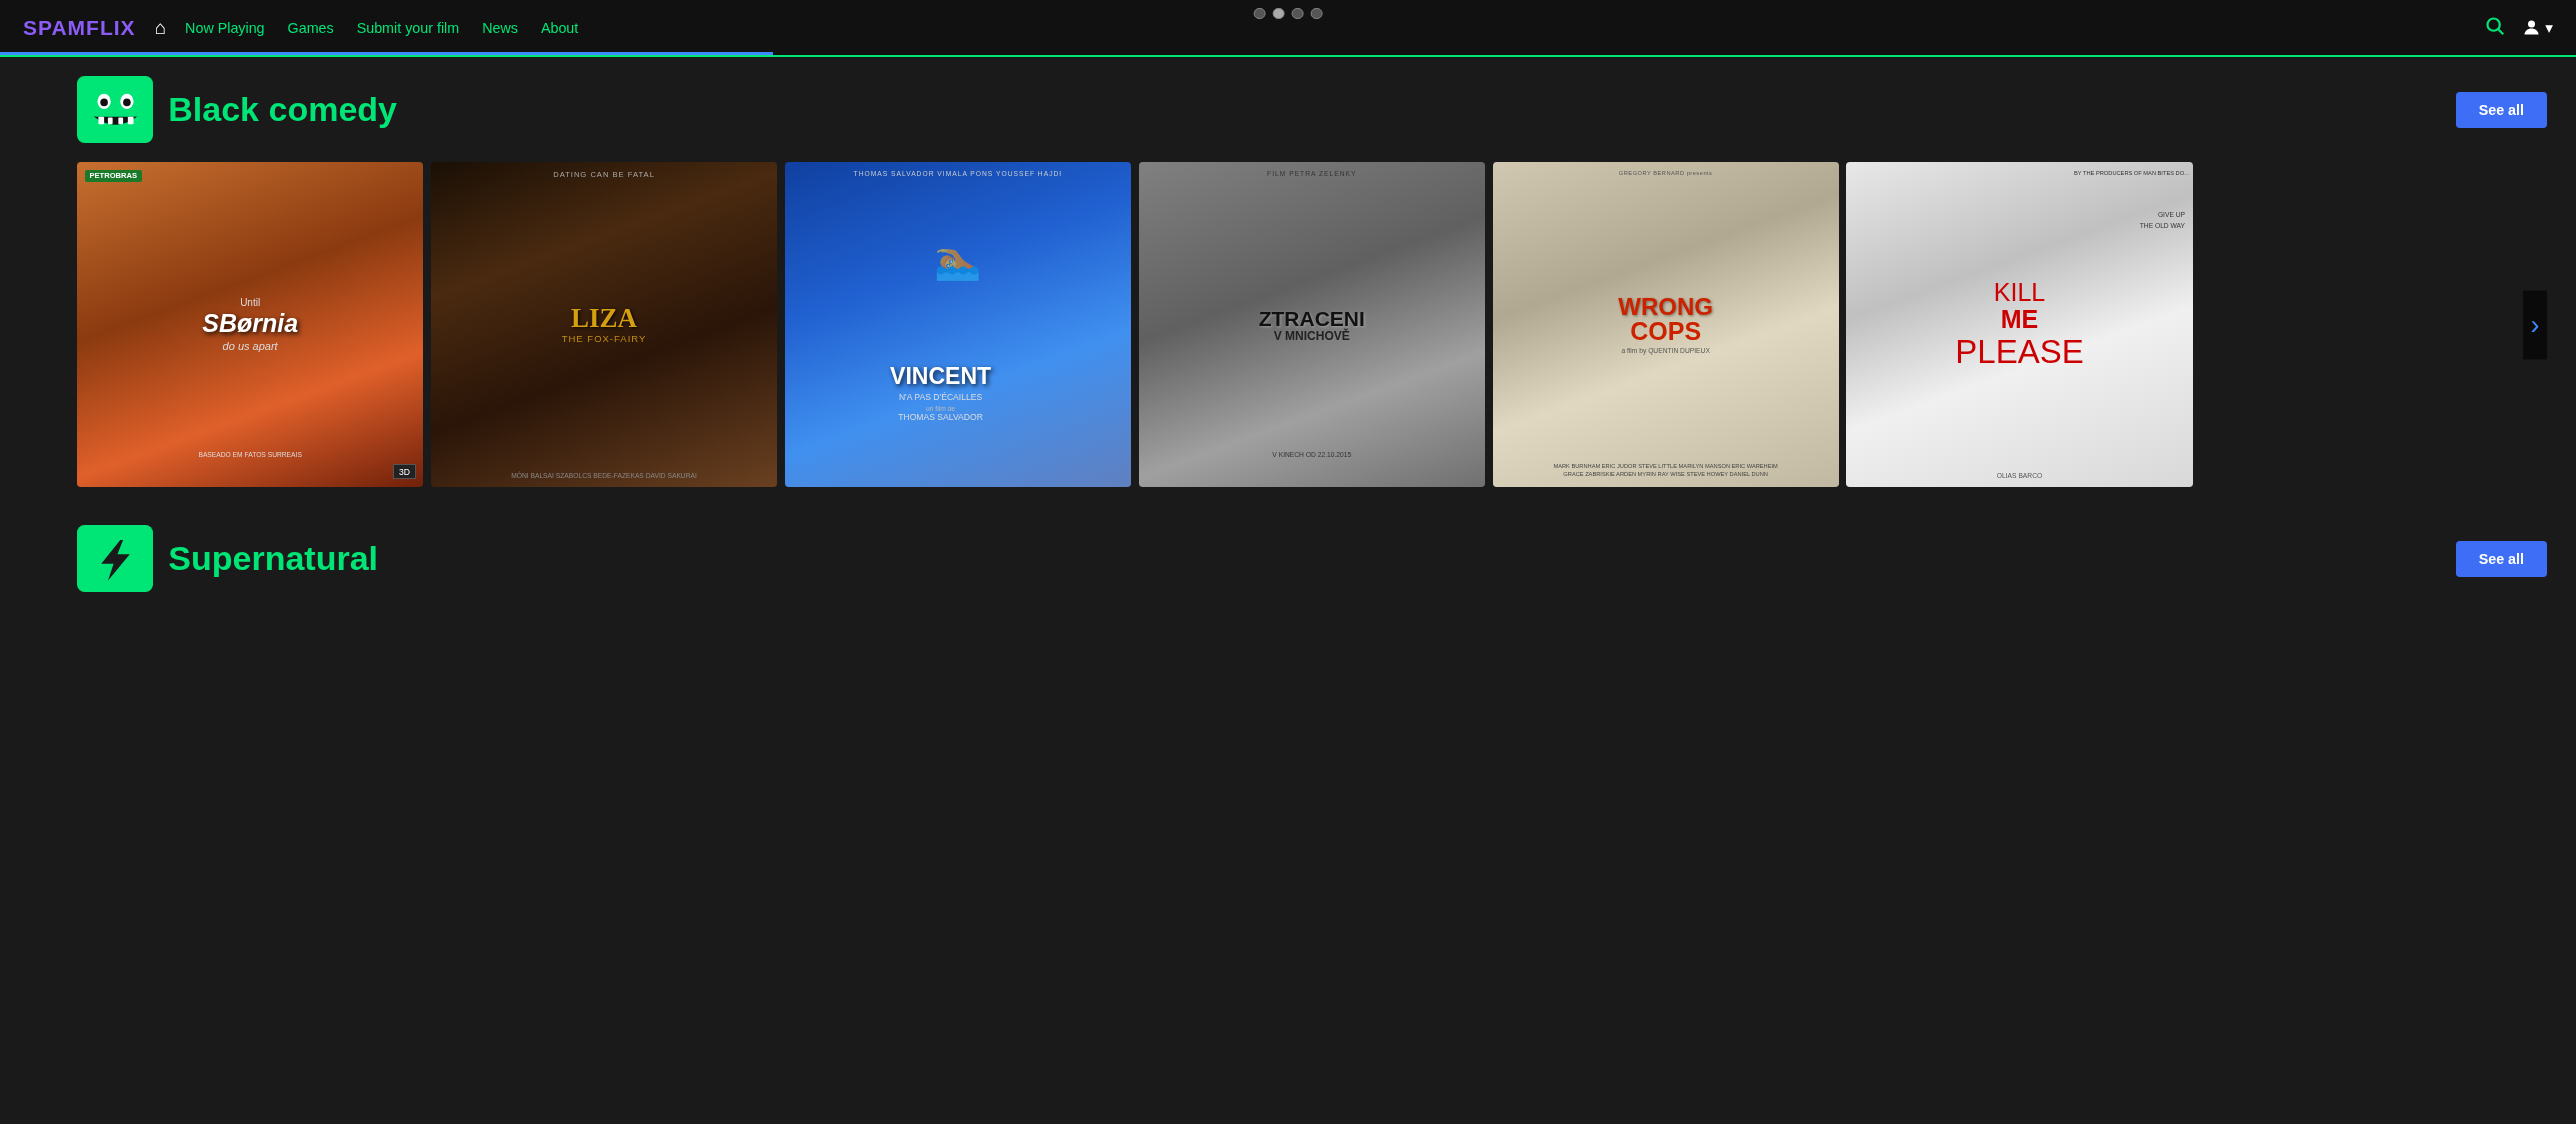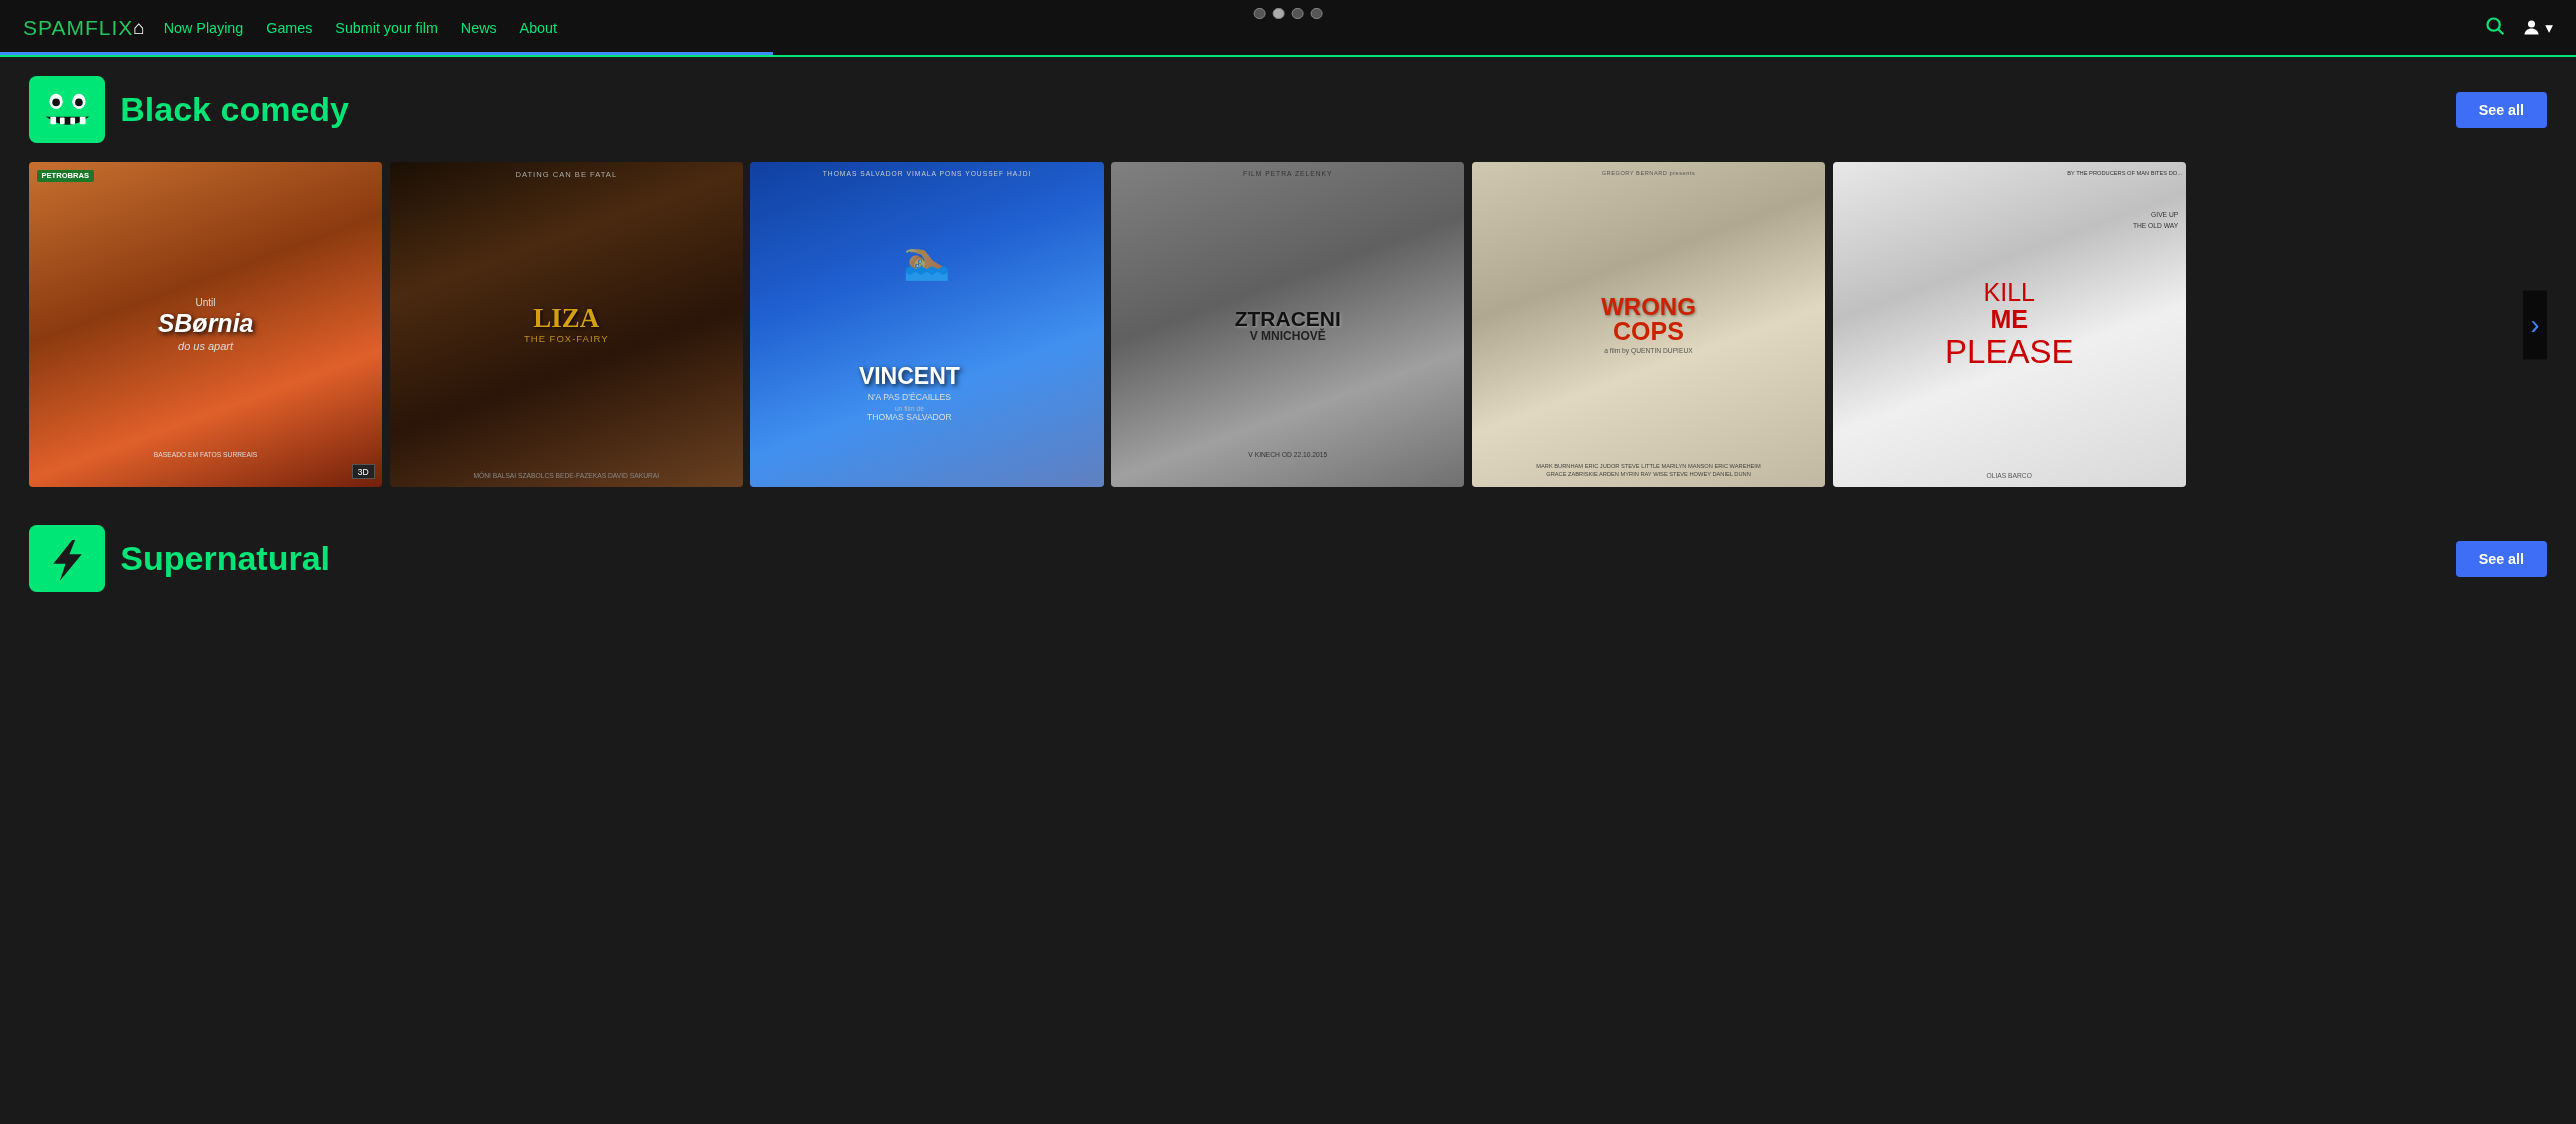--- a/index.html
+++ b/index.html
@@ -14,24 +14,25 @@
     .navbar {
       background-color: #111;
       display: flex;
       align-items: center;
       padding: 0 23px;
       height: 57px;
       border-bottom: 2.9px solid #00e676;
       position: relative;
     }
     .navbar-brand {
-      color: #22c55e;
+      color: #8b5cf6;
       font-size: 21px;
-      font-weight: 400;
+      font-weight: 700;
       letter-spacing: 1px;
+      margin-right: 19px;
       cursor: pointer;
     }
     .nav-home-icon {
       color: #fff;
       font-size: 19px;
       margin-right: 19px;
       cursor: pointer;
     }
     .nav-link {
       color: #00e676;
@@ -85,20 +86,21 @@
       height: 11.5px;
       border-radius: 50%;
       background: #555;
       border: 1.9px solid #888;
     }
     .nav-dot.active { background: #aaa; }
 
     
     .main-content {
       padding: 19px 29px;
+      margin-left: 48px;
     }
 
     
     .section-header {
       display: flex;
       align-items: center;
       justify-content: space-between;
       margin-bottom: 19px;
     }
     .section-title-group {

